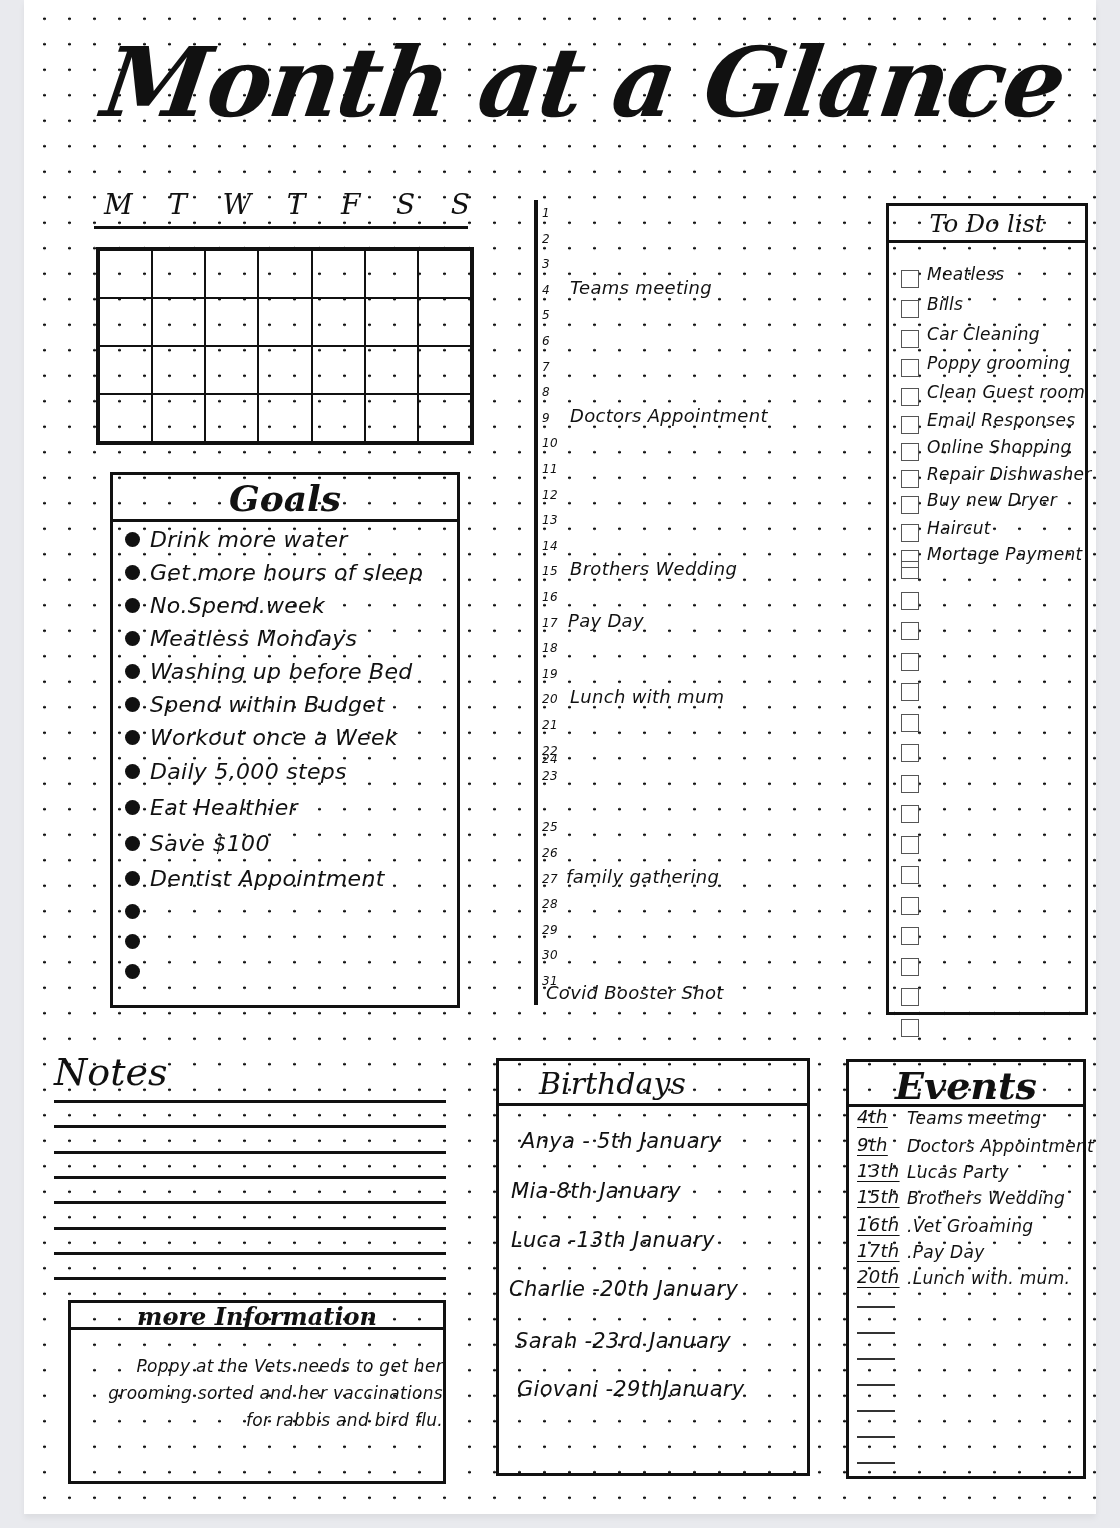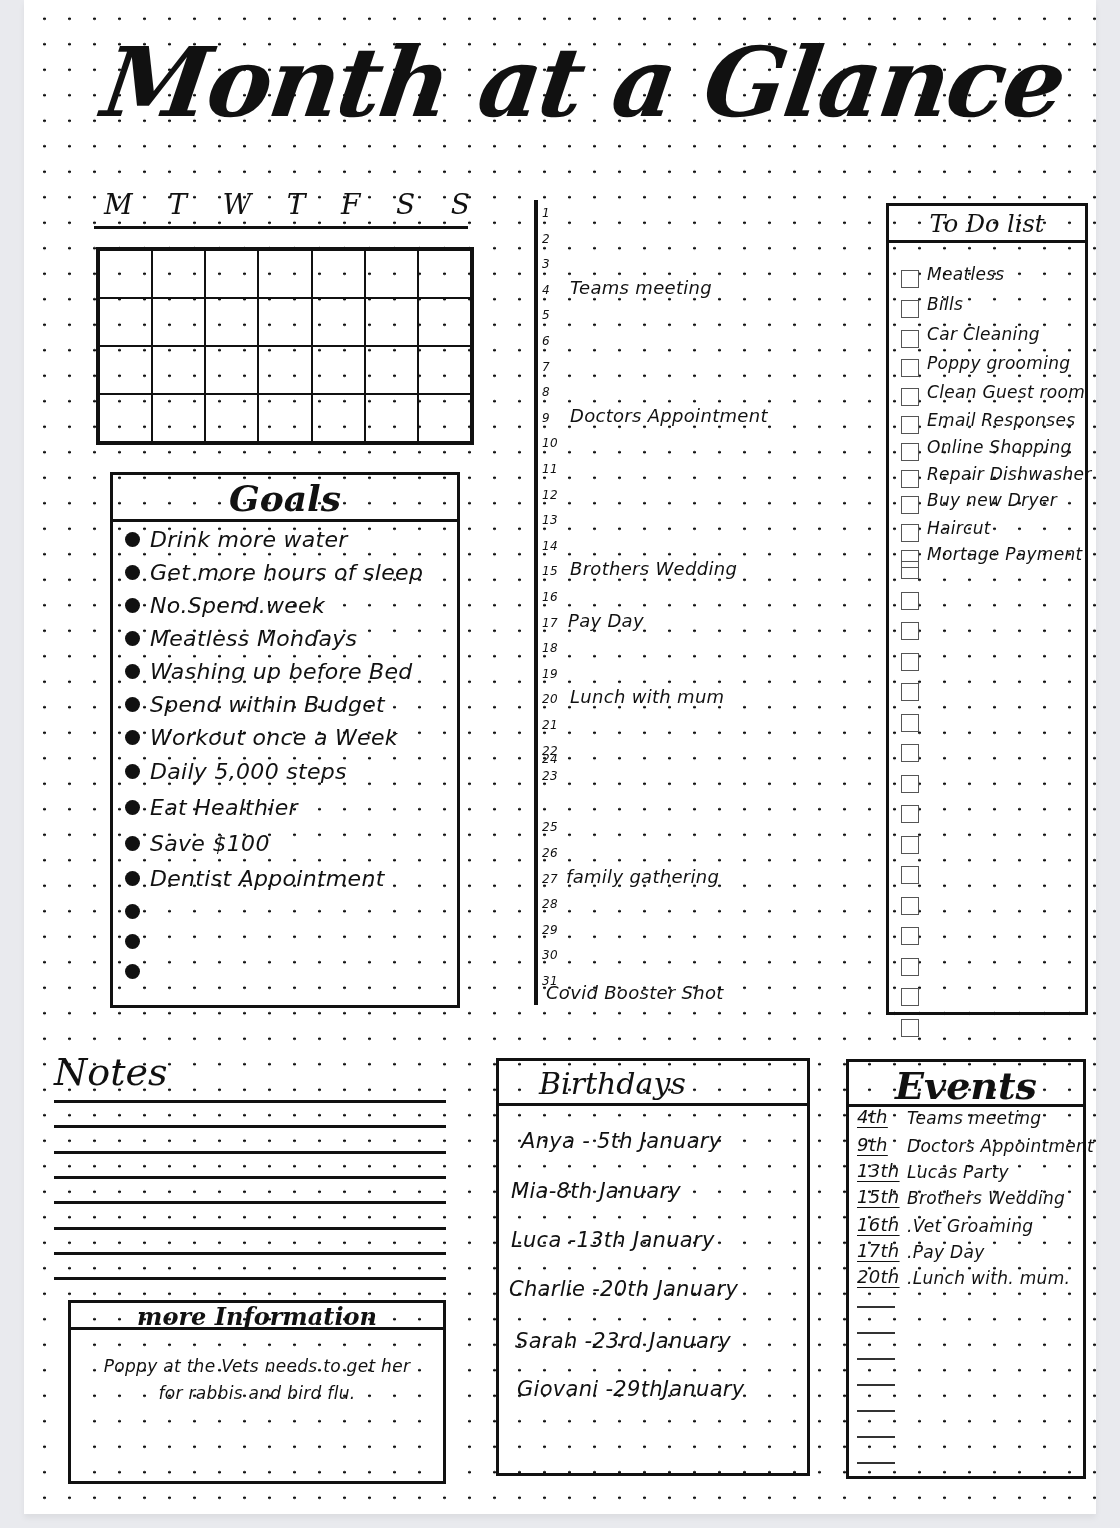--- a/index.html
+++ b/index.html
@@ -31,21 +31,21 @@
   .todo{left:862px;top:203px;width:196px;height:806px;}
   .todo .boxhead{height:34px;font-size:24px;line-height:36px;}
   .cb{position:absolute;left:12px;width:16px;height:16px;border:1.5px solid #555;background:transparent;}
   .todo-label{position:absolute;left:38px;font-size:17px;white-space:nowrap;}
   
   .notes-title{left:30px;top:1050px;font-size:38px;}
   .nline{position:absolute;left:30px;width:392px;height:3px;background:#111;}
   
   .info{left:32px;top:1300px;width:372px;height:178px;margin-left:12px;}
   .info .boxhead{height:24px;font-size:24px;line-height:28px;font-weight:bold;}
-  .info-text{position:absolute;left:0;right:0;top:50px;text-align:center;font-size:17px;line-height:27px;}
+  .info-text{position:absolute;left:0;right:0;top:50px;text-align:right;font-size:17px;line-height:27px;}
   
   .bdays{left:472px;top:1058px;width:308px;height:412px;}
   .bdays .boxhead{height:42px;font-size:30px;line-height:46px;text-align:left;padding-left:40px;}
   .bday{position:absolute;left:12px;font-size:21px;white-space:nowrap;}
   
   .events{left:822px;top:1059px;width:234px;height:414px;}
   .events .boxhead{height:42px;font-size:38px;font-weight:bold;line-height:48px;}
   .ev-date{position:absolute;left:8px;font-size:18px;text-decoration:underline;text-underline-offset:4px;}
   .ev-name{position:absolute;left:58px;font-size:17px;white-space:nowrap;}
   .ev-blank{position:absolute;left:8px;width:38px;height:2px;background:#333;}
@@ -255,20 +255,21 @@
       <div class="nline" style="top:1201.2px"></div>
       <div class="nline" style="top:1226.5px"></div>
       <div class="nline" style="top:1251.8px"></div>
       <div class="nline" style="top:1277.1px"></div>
     </div>
 
   <div class="abs box info">
     <div class="boxhead script">more Information</div>
     <div class="info-text hand">
       <div>Poppy at the Vets needs to get her</div>
+      <div>grooming sorted and her vaccinations</div>
       <div>for rabbis and bird flu.</div>
     </div>
   </div>
 
   <div class="abs box bdays">
     <div class="boxhead script">Birthdays</div>
     <div id="bday-list">
         <span class="bday hand" style="top:68px;left:22px">Anya - 5th January</span>
         <span class="bday hand" style="top:118px;left:12px">Mia-8th January</span>
         <span class="bday hand" style="top:167px;left:12px">Luca -13th January</span>

